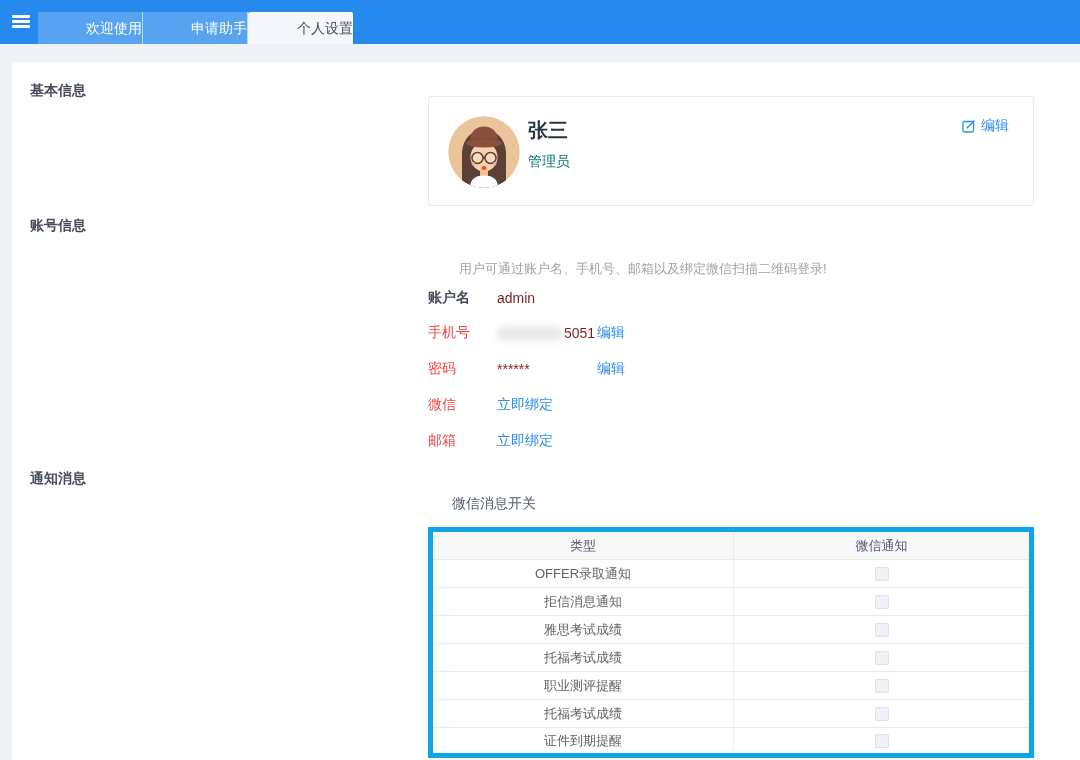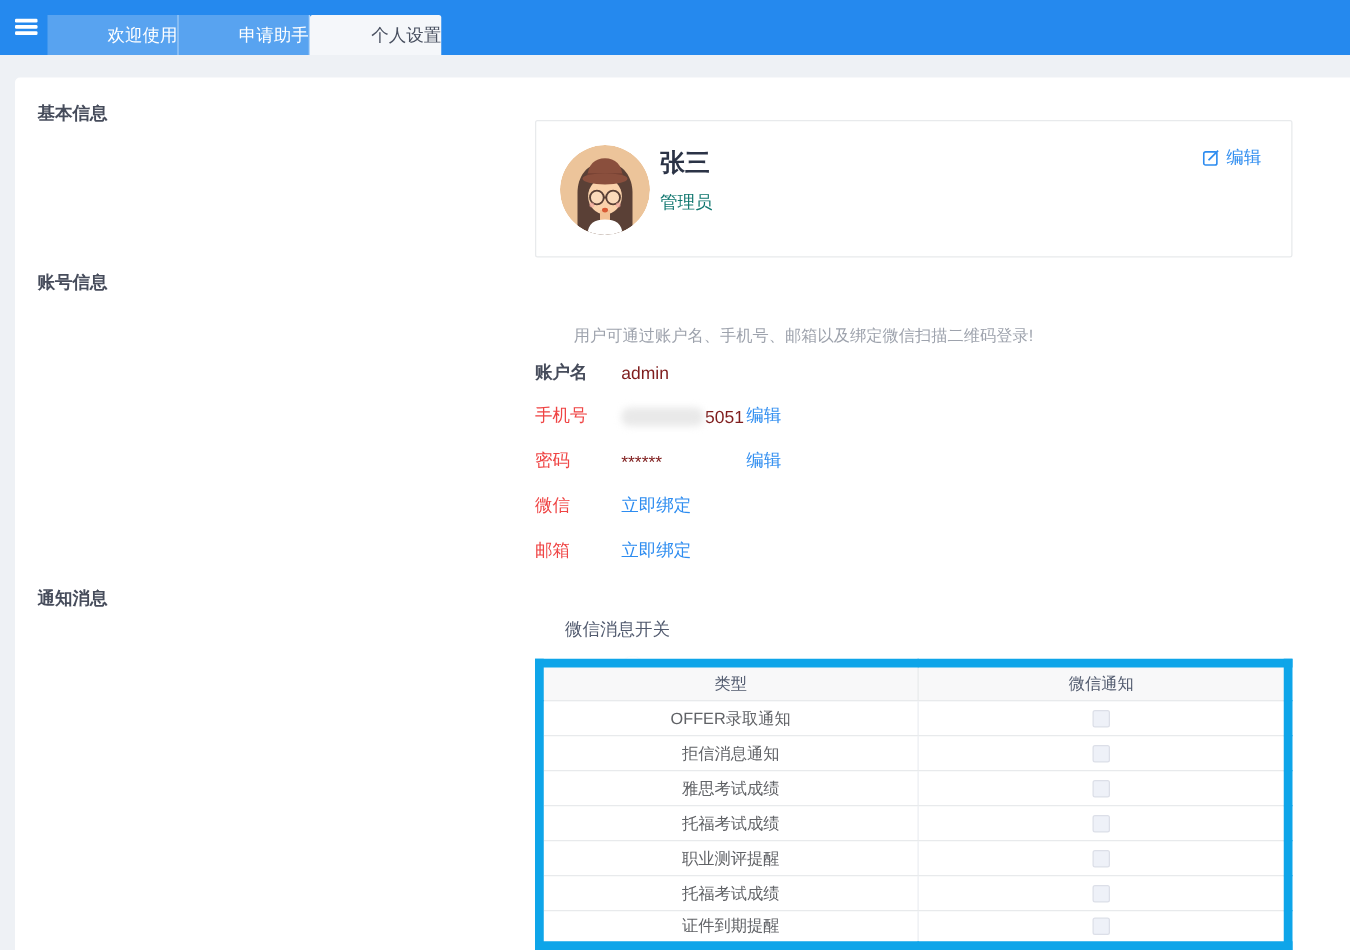--- a/index.html
+++ b/index.html
@@ -67,21 +67,21 @@
     position:relative; width:40px; height:20px; border-radius:10px;
     background:#dfe3e9; cursor:pointer;
   }
   .switch .knob {
     position:absolute; left:2px; top:2px; width:16px; height:16px;
     border-radius:50%; background:#ffffff; box-shadow:0 1px 2px rgba(0,0,0,0.15);
   }
   table.notify {
     position:absolute; left:416px; top:465px; width:606px;
     border-collapse:collapse; font-size:13px; color:#606266;
-    border:7px solid #0ea5e9; background:#fff;
+    border:5px solid #0ea5e9; background:#fff;
   }
   table.notify th {
     height:30px; background:#f8f8f9; color:#515a6e; font-weight:normal;
     text-align:center; border:1px solid #e8eaec;
   }
   table.notify td {
     height:28px; text-align:center; border-bottom:1px solid #e8eaec;
   }
   table.notify td:first-child { border-right:1px solid #ebeef2; }
   th.col-type, td.col-type { width:303px; }

